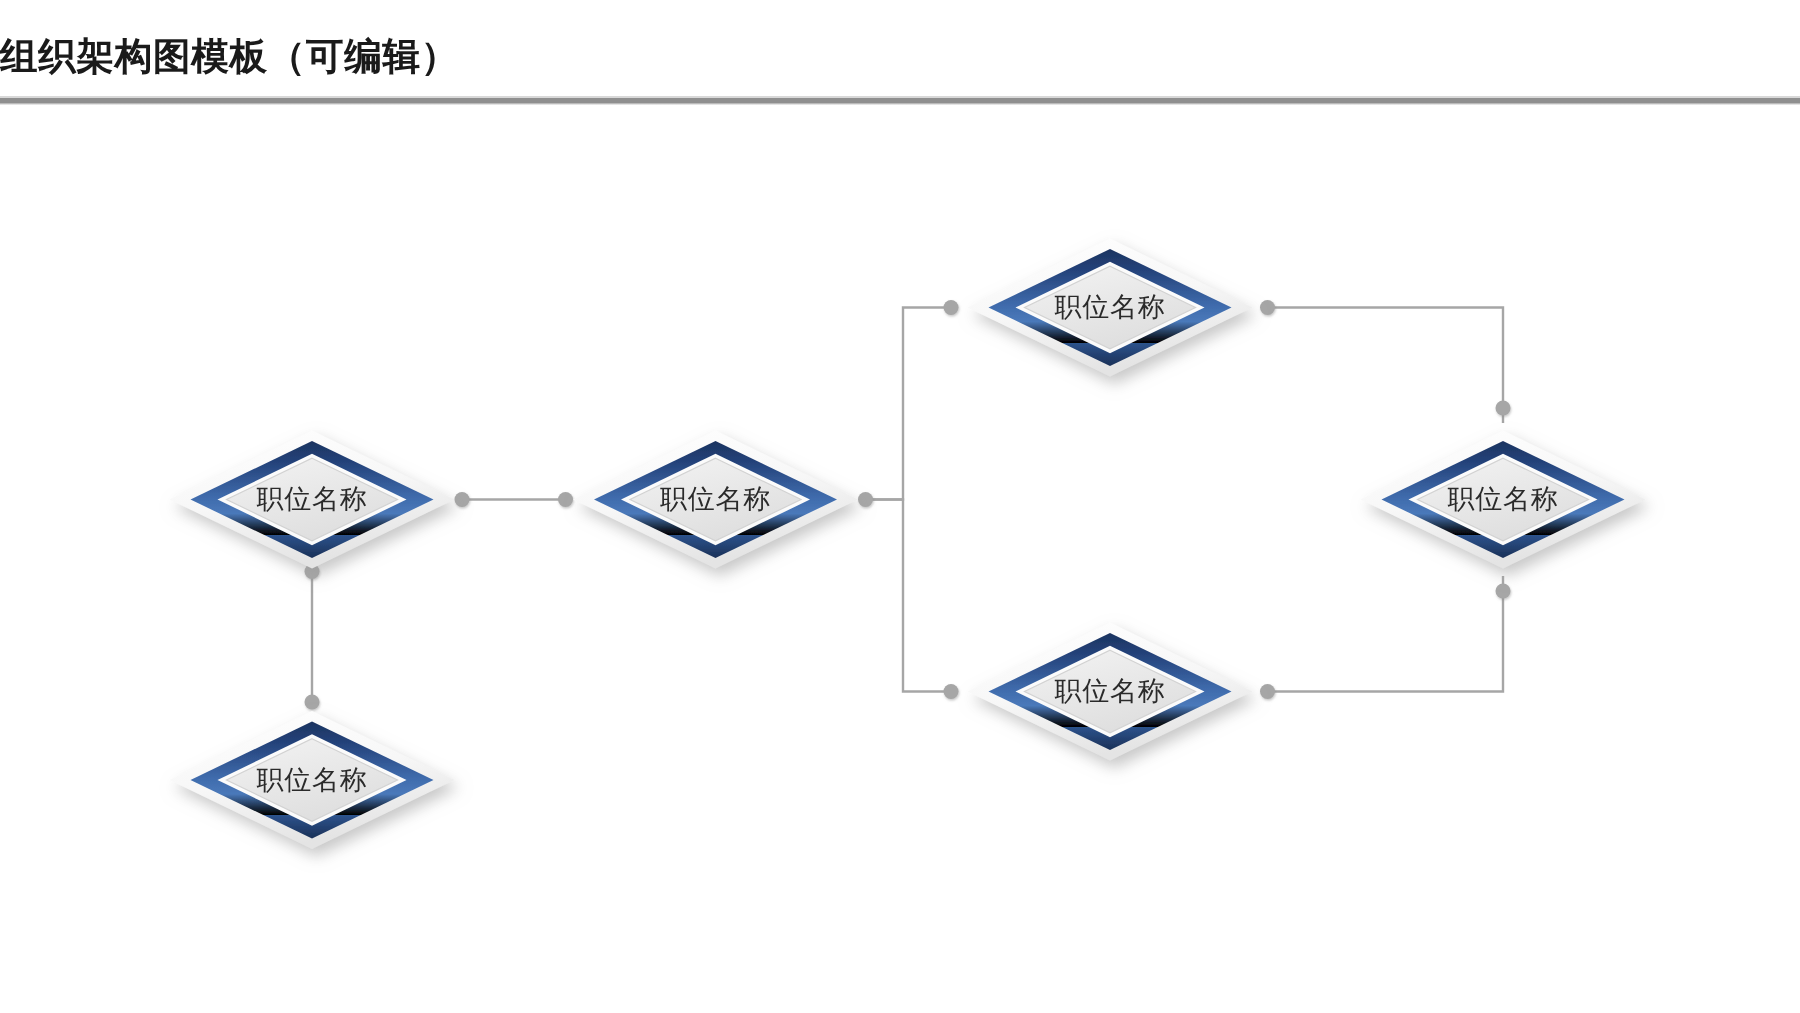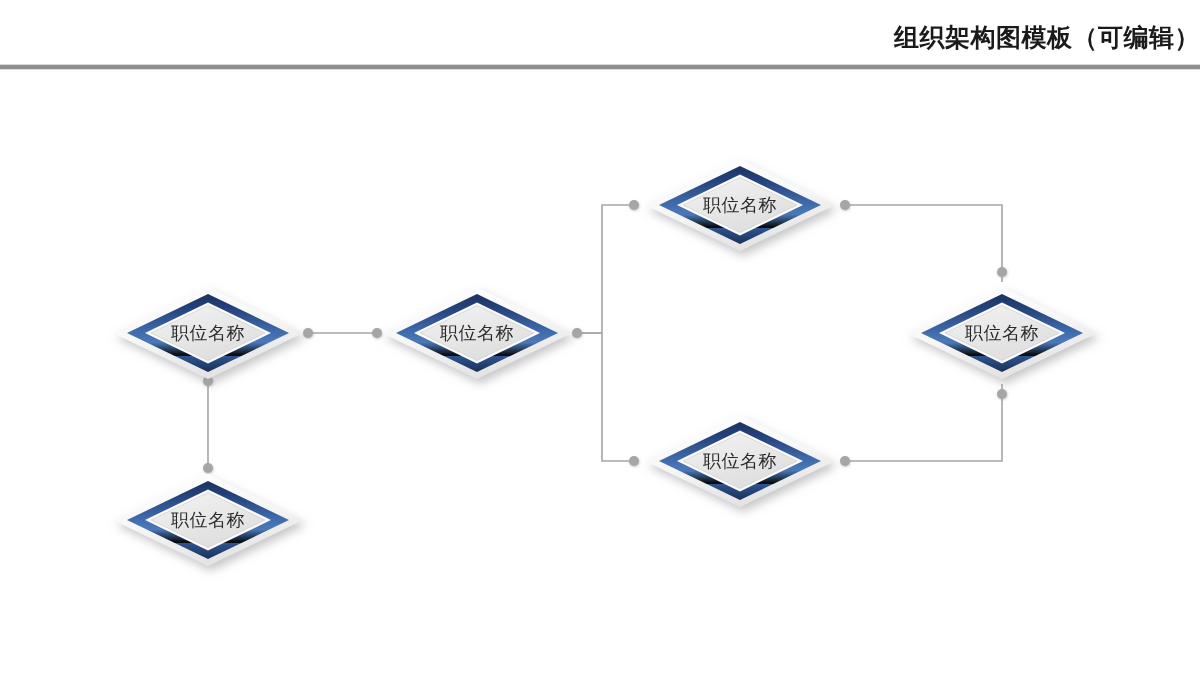--- a/index.html
+++ b/index.html
@@ -14,21 +14,21 @@
     overflow: hidden;
     font-family: "DejaVu Sans", "Liberation Sans", sans-serif;
   }
 
   
   #slide-title {
     position: absolute;
     top: 22px;
     left: 0;
     width: 1200px;
-    text-align: right;
+    text-align: left;
     font-size: 25px;
     font-weight: bold;
     color: #1a1a1a;
     letter-spacing: 0.5px;
     line-height: 32px;
     white-space: nowrap;
   }
   #title-divider {
     position: absolute;
     top: 64px;

